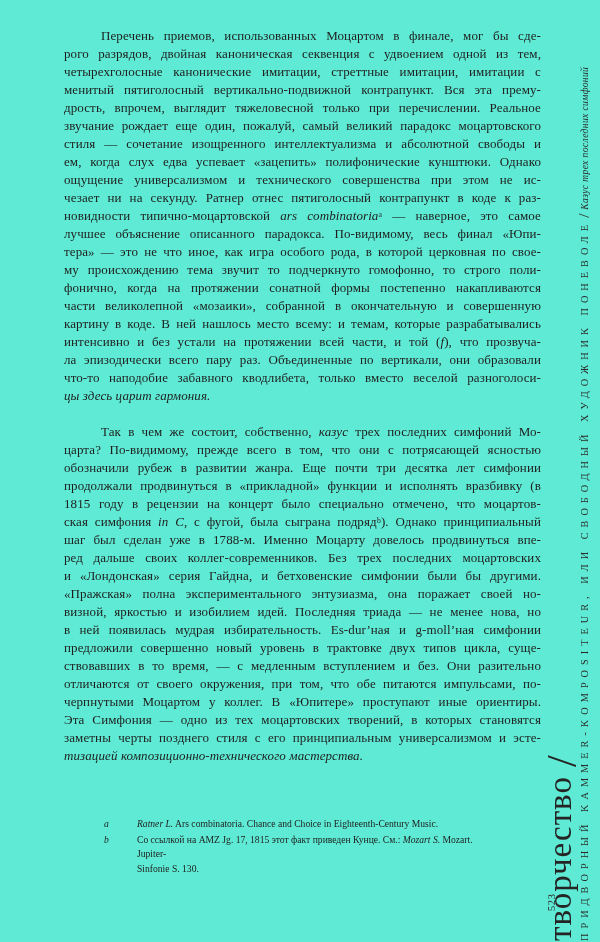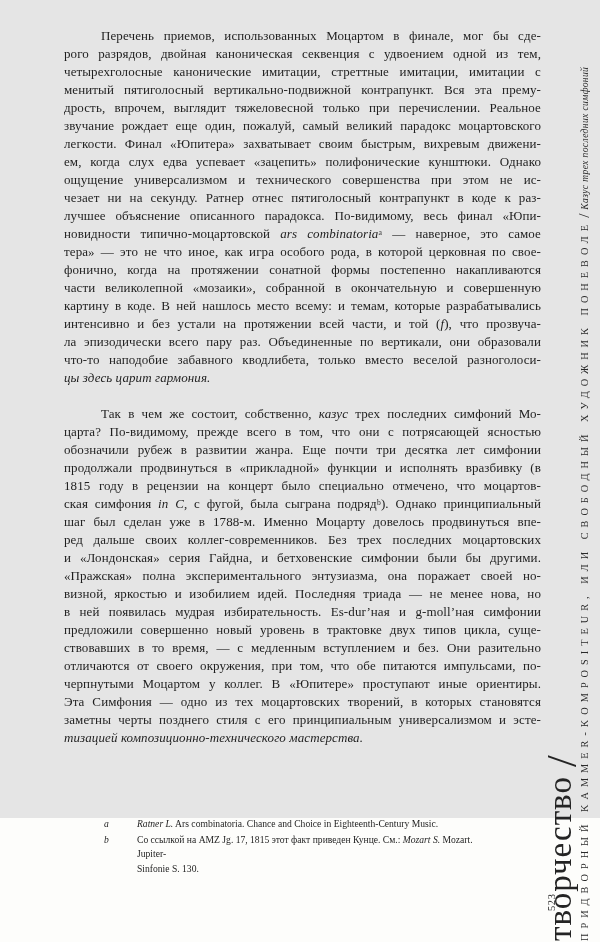--- a/index.html
+++ b/index.html
@@ -5,22 +5,22 @@
   html, body {
     margin: 0; padding: 0;
     width: 600px; height: 942px;
     overflow: hidden;
     background: #fdfdfb;
     font-family: "Liberation Serif", "DejaVu Serif", serif;
     color: #1e1e1e;
   }
   .page {
     position: relative;
-    width: 600px; height: 818px;
-    background: #e5e5e5;
+    width: 600px; height: 942px;
+    background: #5eead4;
   }
 
   
   .main-text {
     position: absolute;
     left: 64px; top: 27px;
     width: 477px;
   }
   .para { margin: 0; }
   .para + .para { margin-top: 18px; }
@@ -110,27 +110,28 @@
 <div class="page">
 
   <div class="main-text">
     <div class="para">
         <div class="tline">Перечень приемов, использованных Моцартом в финале, мог бы сде-</div>
         <div class="tline">рого разрядов, двойная каноническая секвенция с удвоением одной из тем,</div>
         <div class="tline">четырехголосные канонические имитации, стреттные имитации, имитации с</div>
         <div class="tline">менитый пятиголосный вертикально-подвижной контрапункт. Вся эта прему-</div>
         <div class="tline">дрость, впрочем, выглядит тяжеловесной только при перечислении. Реальное</div>
         <div class="tline">звучание рождает еще один, пожалуй, самый великий парадокс моцартовского</div>
-        <div class="tline">легкости. Финал «Юпитера» захватывает своим быстрым, вихревым движени-</div>
+        <div class="tline">стиля — сочетание изощренного интеллектуализма и абсолютной свободы и</div>
         <div class="tline">ем, когда слух едва успевает «зацепить» полифонические кунштюки. Однако</div>
         <div class="tline">ощущение универсализмом и технического совершенства при этом не ис-</div>
         <div class="tline">чезает ни на секунду. Ратнер отнес пятиголосный контрапункт в коде к раз-</div>
+        <div class="tline">новидности типично-моцартовской <i>ars combinatoria</i>ᵃ — наверное, это самое</div>
         <div class="tline">лучшее объяснение описанного парадокса. По-видимому, весь финал «Юпи-</div>
-        <div class="tline">новидности типично-моцартовской <i>ars combinatoria</i>ᵃ — наверное, это самое</div>
         <div class="tline">тера» — это не что иное, как игра особого рода, в которой церковная по свое-</div>
+        <div class="tline">му происхождению тема звучит то подчеркнуто гомофонно, то строго поли-</div>
         <div class="tline">фонично, когда на протяжении сонатной формы постепенно накапливаются</div>
         <div class="tline">части великолепной «мозаики», собранной в окончательную и совершенную</div>
         <div class="tline">картину в коде. В ней нашлось место всему: и темам, которые разрабатывались</div>
         <div class="tline">интенсивно и без устали на протяжении всей части, и той (<i>f</i>), что прозвуча-</div>
         <div class="tline">ла эпизодически всего пару раз. Объединенные по вертикали, они образовали</div>
         <div class="tline">что-то наподобие забавного кводлибета, только вместо веселой разноголоси-</div>
         <div class="tline">цы здесь царит гармония.</div>
       </div>
     <div class="para">
         <div class="tline">Так в чем же состоит, собственно, <i>казус</i> трех последних симфоний Мо-</div>

